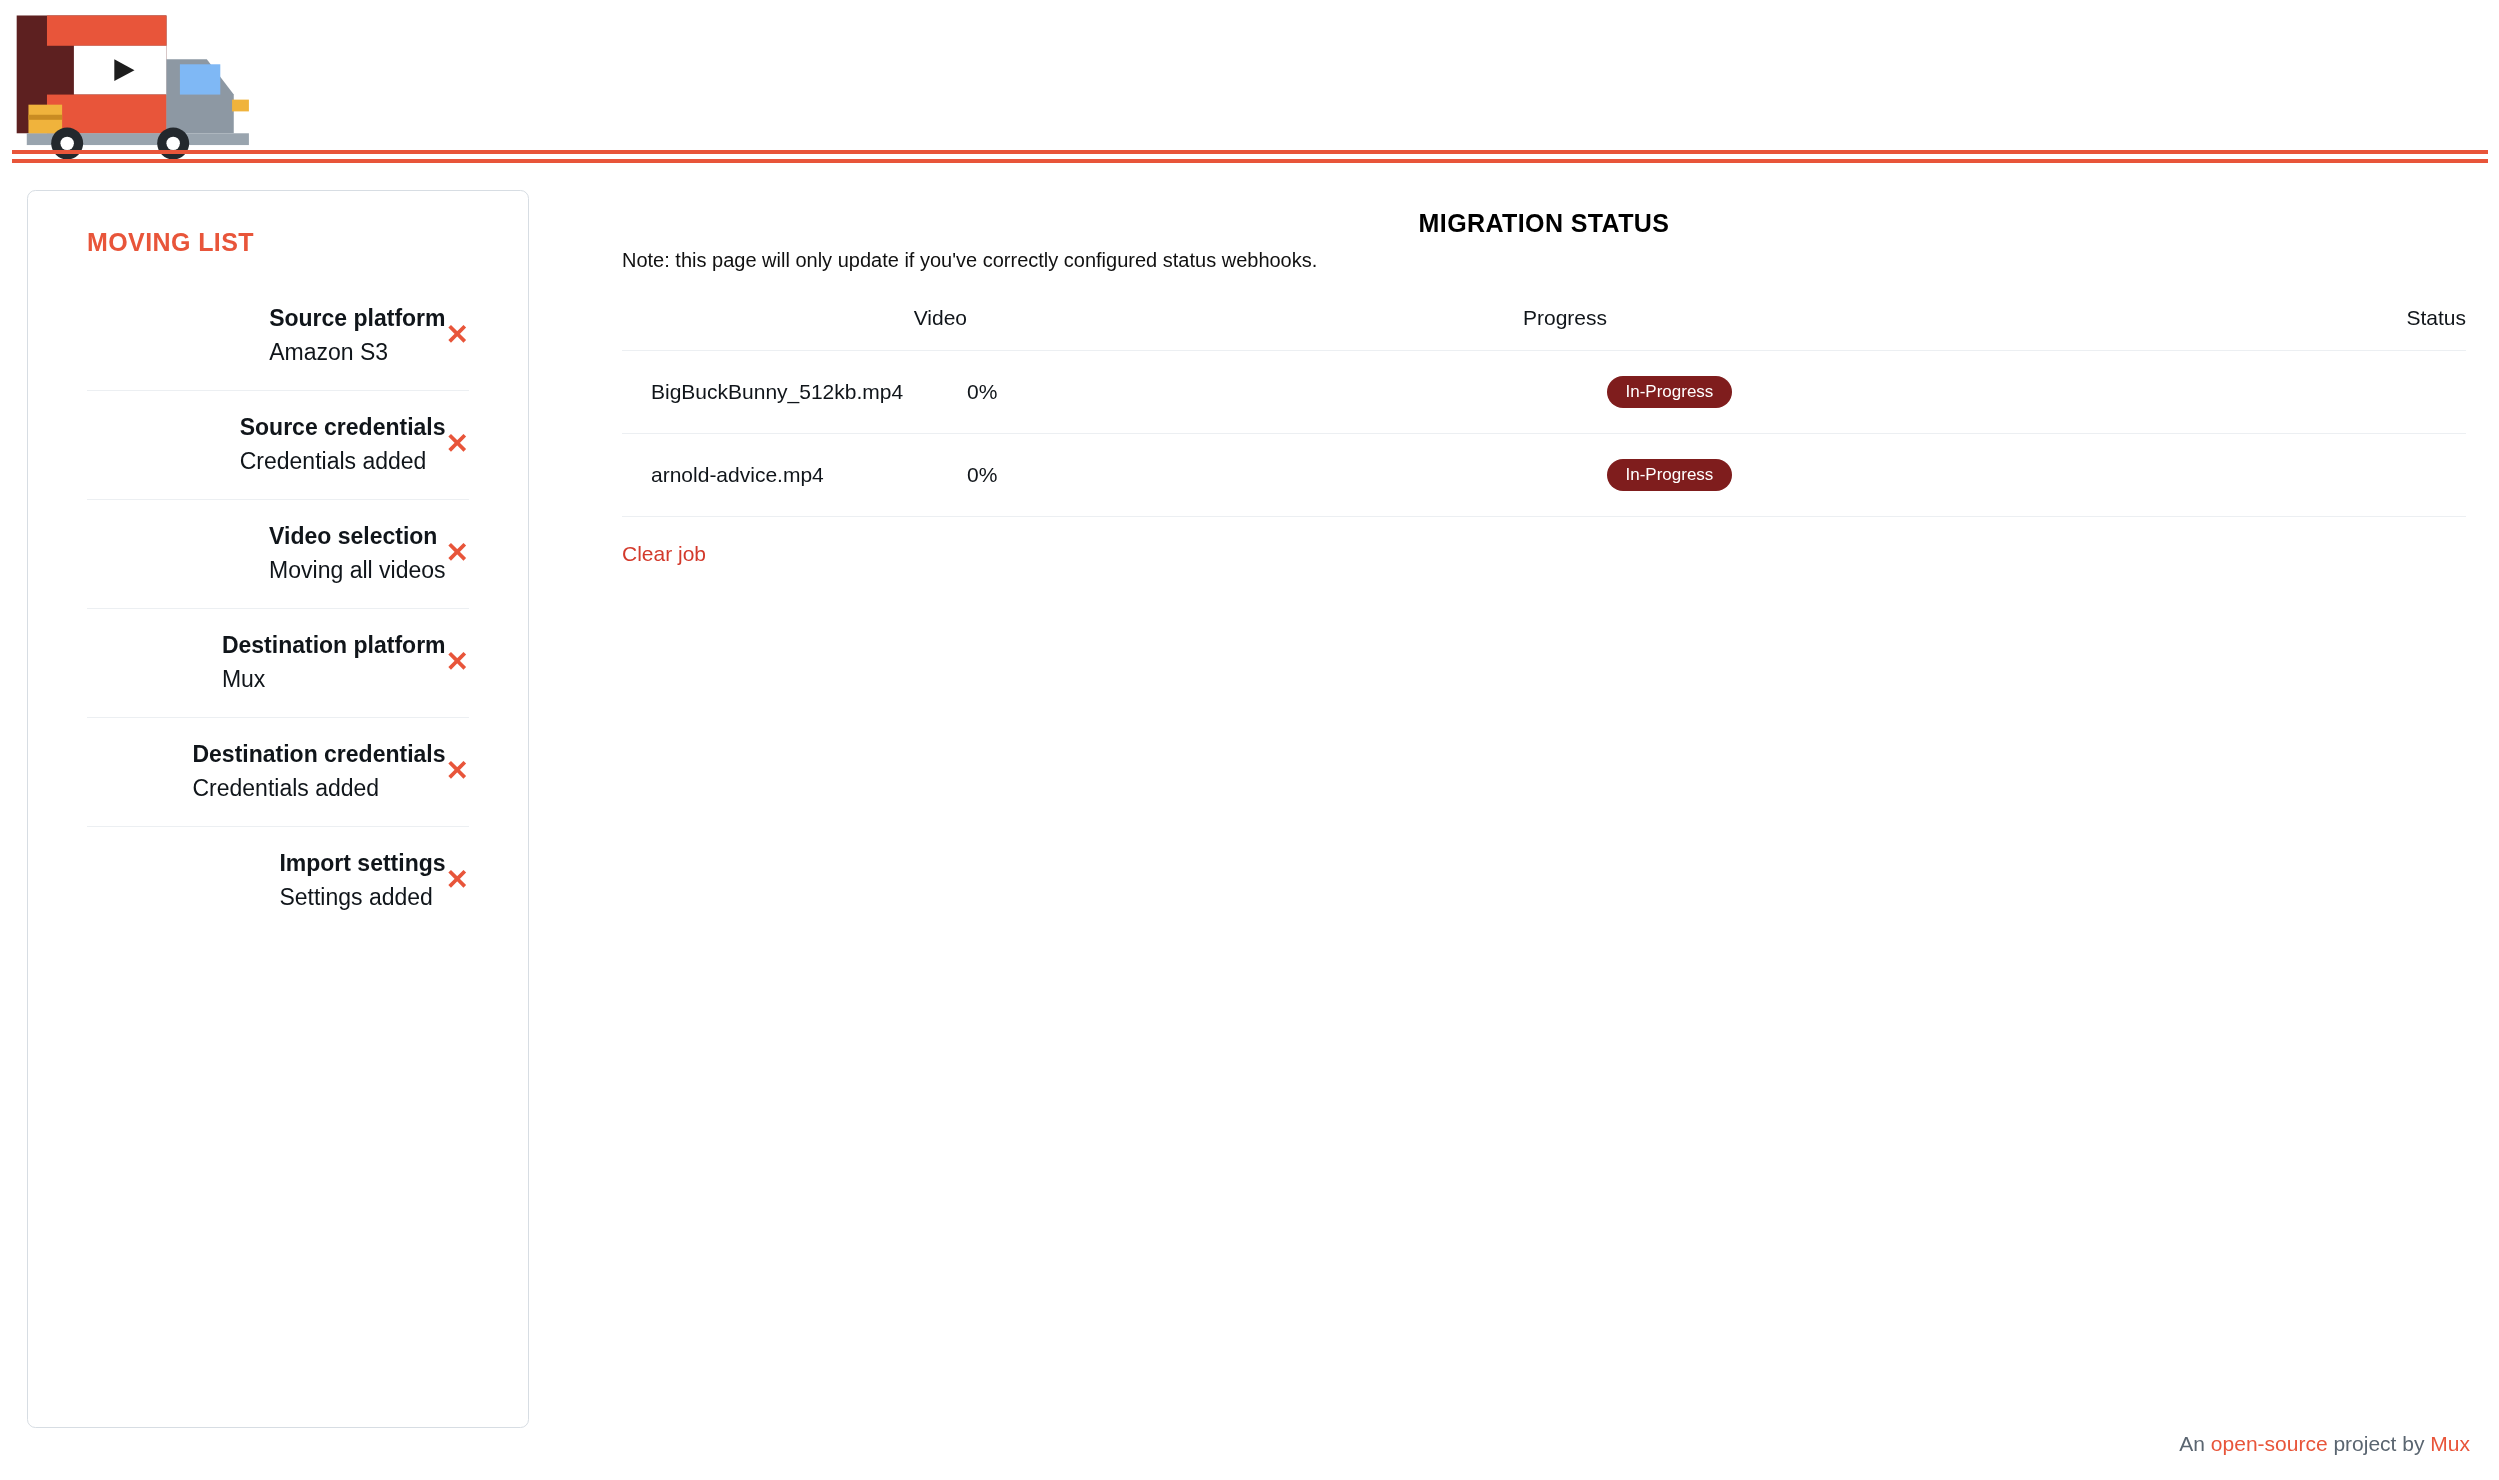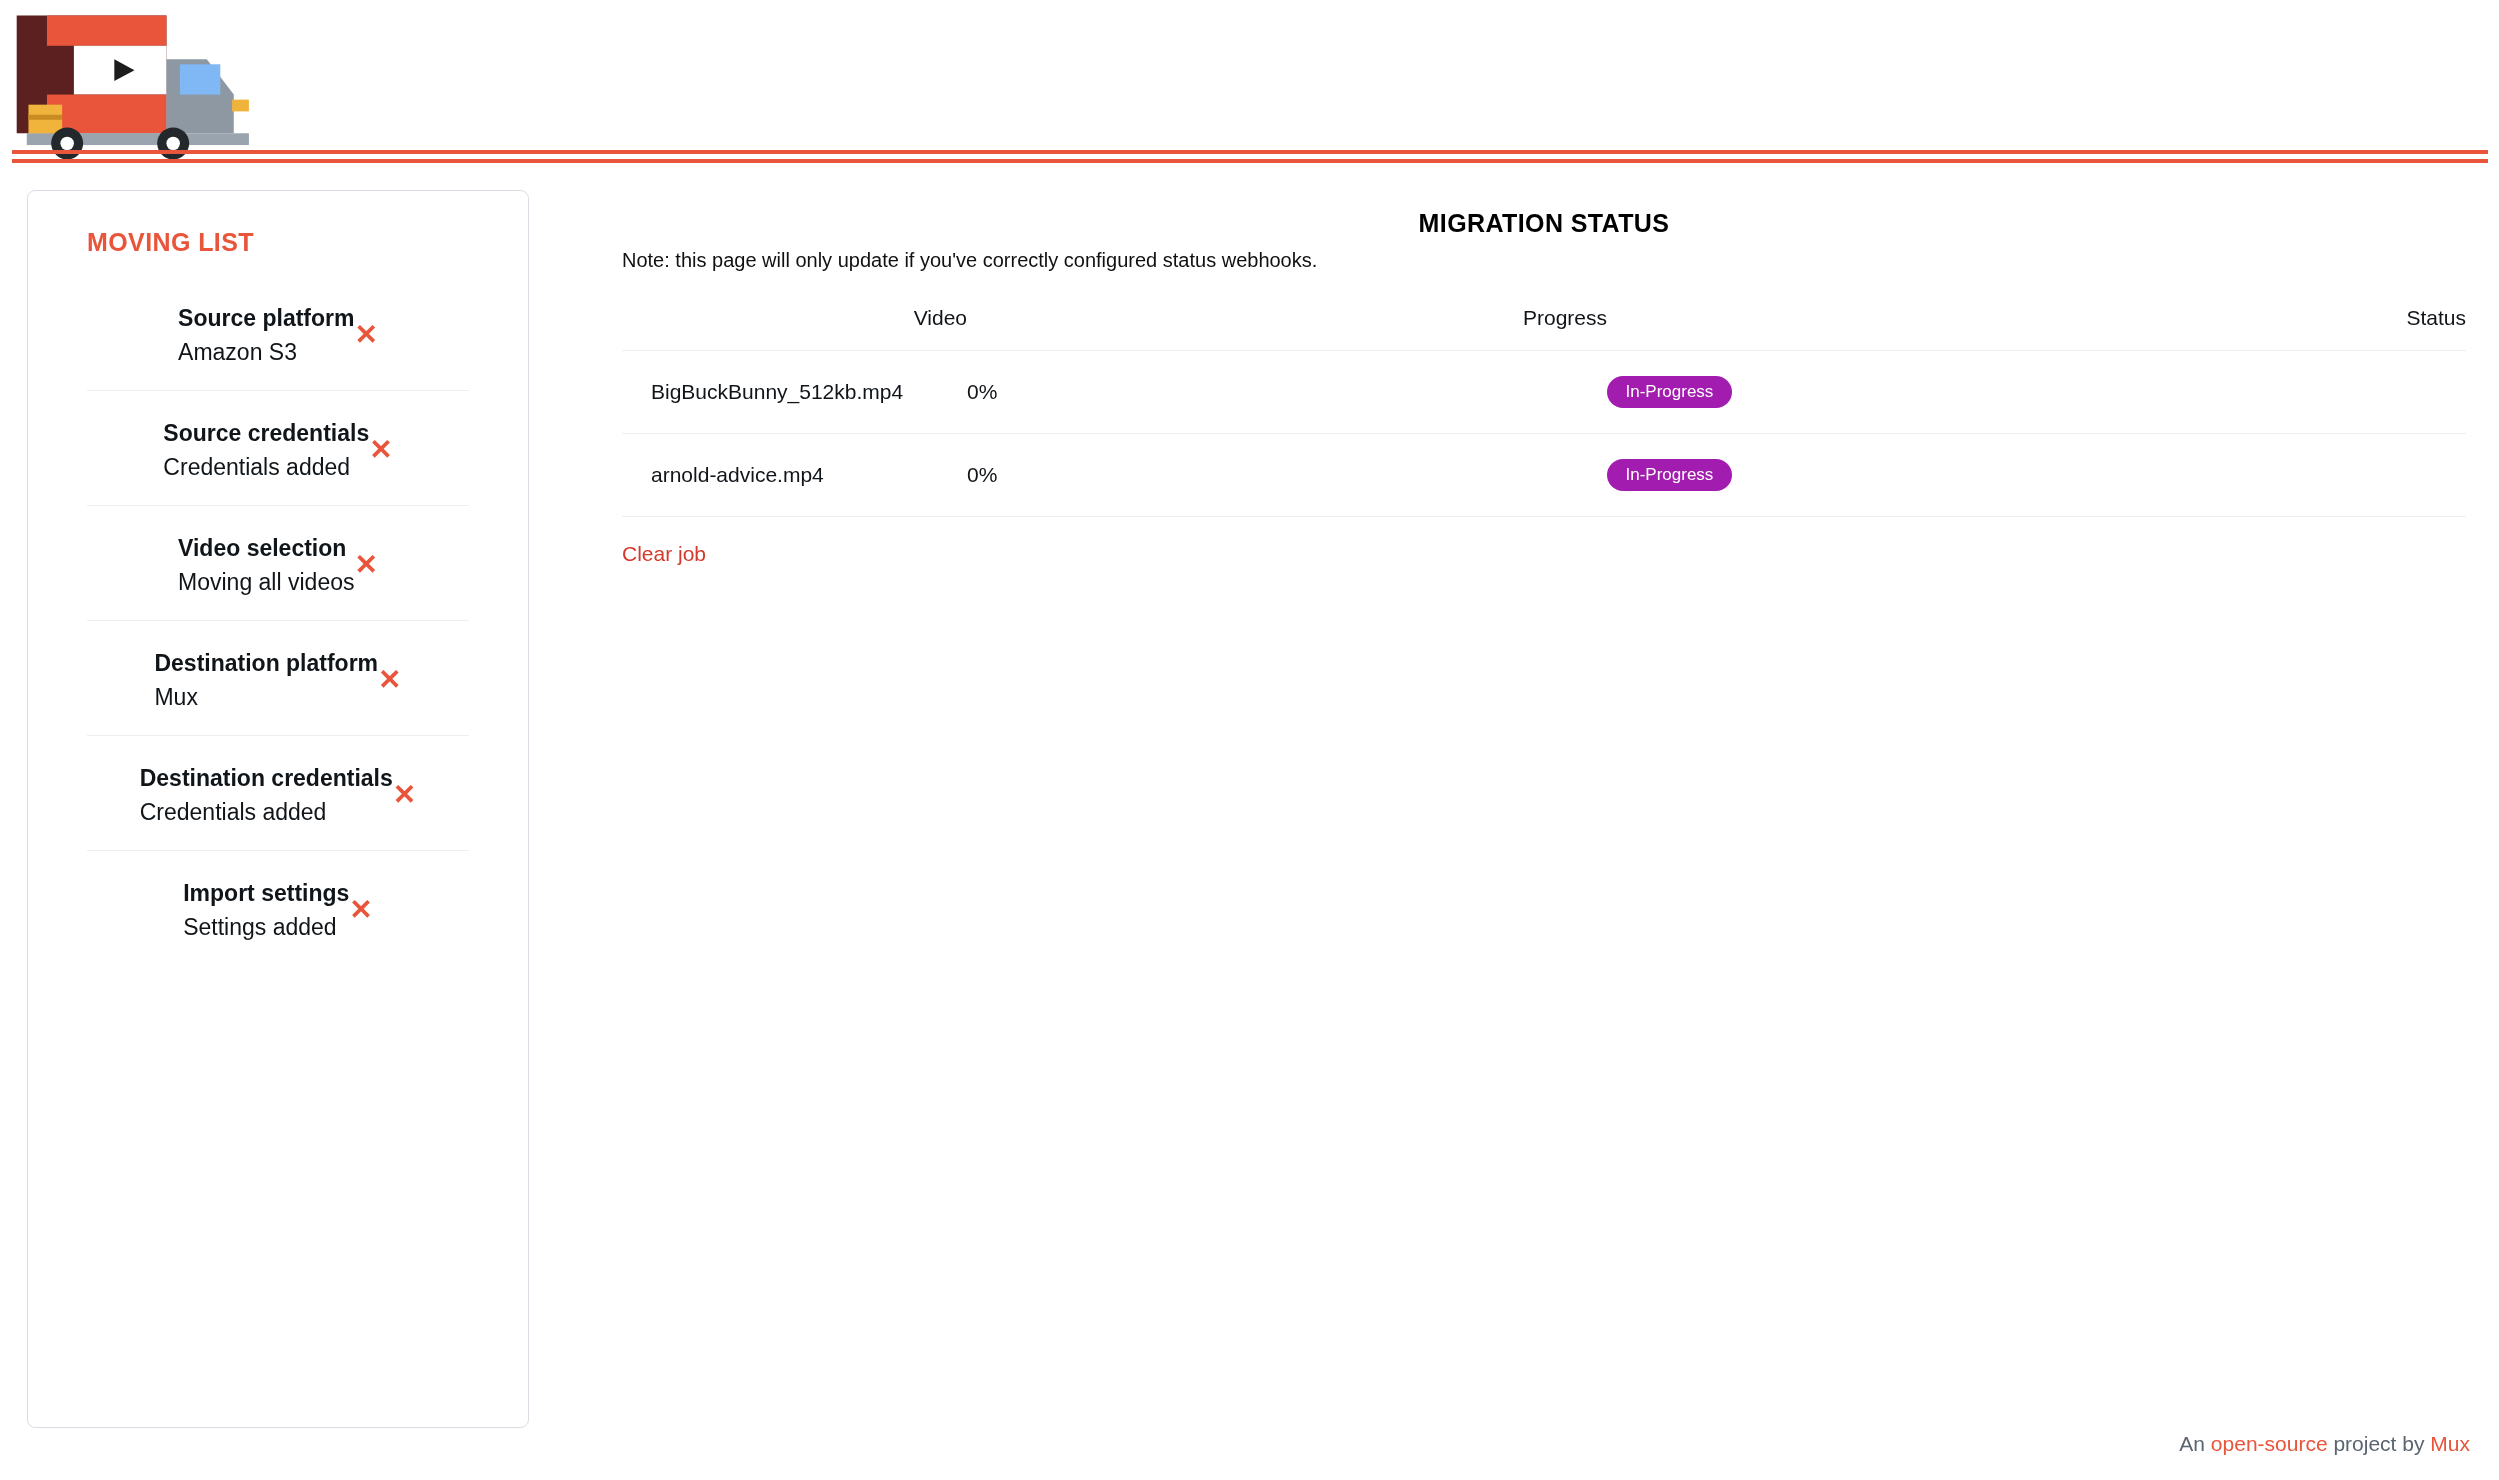--- a/index.html
+++ b/index.html
@@ -70,24 +70,24 @@
     font-weight: bold;
     letter-spacing: 0.4px;
     margin: 0 0 47px 25px;
   }
   .moving-items {
     margin: 0 25px;
   }
   .moving-item {
     display: flex;
     align-items: flex-start;
-    justify-content: center;
+    justify-content: flex-end;
     border-bottom: 1.7px solid #eceff2;
     padding: 0 0 22px 0;
-    margin-bottom: 28px;
+    margin-bottom: 22px;
   }
   .moving-item:last-child { border-bottom: none; }
   .mi-text { }
   .mi-label {
     font-size: 23px;
     font-weight: bold;
     color: #10151a;
     line-height: 1.25;
   }
   .mi-value {
@@ -144,21 +144,21 @@
   table.status-table td {
     font-size: 21px;
     color: #10151a;
     padding: 25px 0 25px 0;
     border-bottom: 1.7px solid #eceff2;
     vertical-align: middle;
   }
   table.status-table td.c-video { padding-left: 29px; line-height: 1.35; }
   .badge {
     display: inline-block;
-    background: #a21caf;
+    background: #7f1d1d;
     color: #ffffff;
     font-size: 17px;
     border-radius: 841px;
     padding: 6.7px 18.5px;
     line-height: 1.1;
   }
   .clear-job {
     display: inline-block;
     margin-top: 25px;
     color: #d33a2c;

